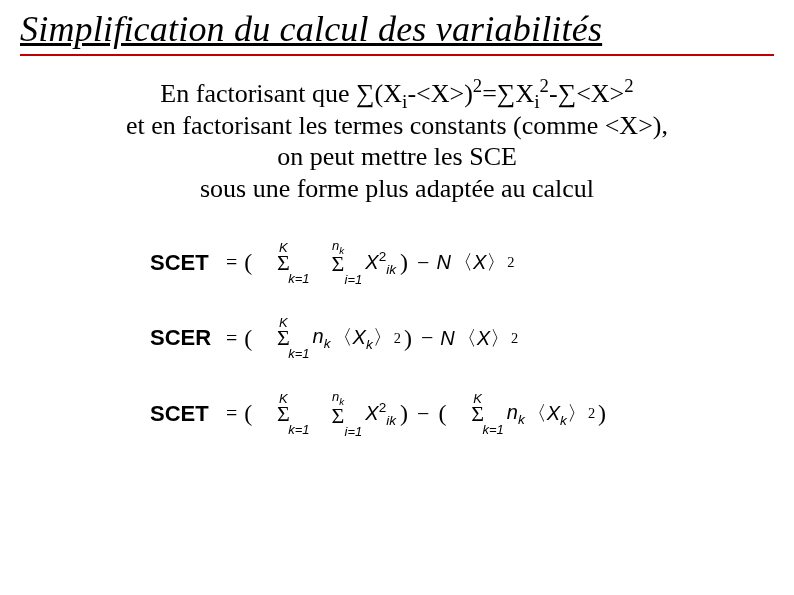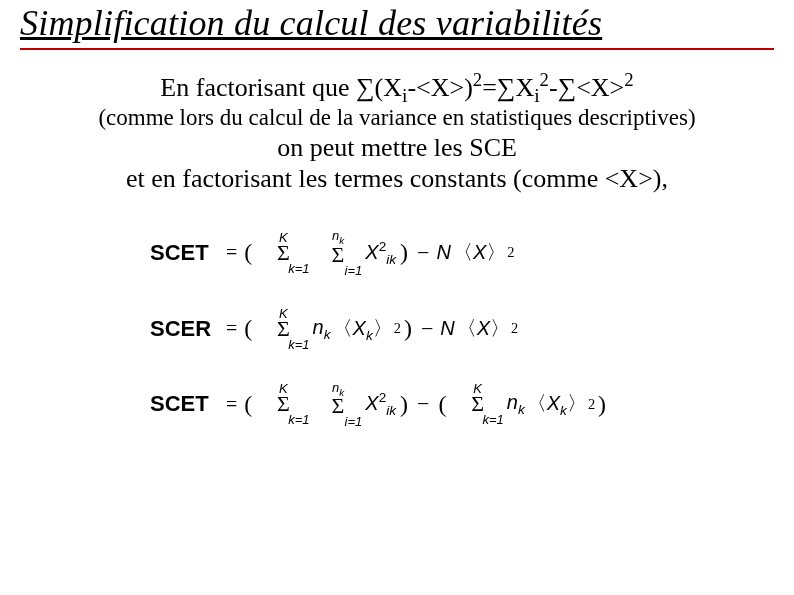--- a/index.html
+++ b/index.html
@@ -9,21 +9,21 @@
     height: 595px;
     background: #ffffff;
     font-family: "Times New Roman", Times, serif;
     color: #000;
     overflow: hidden;
   }
   .slide {
     width: 794px;
     height: 595px;
     box-sizing: border-box;
-    padding: 2px 20px 0 20px;
+    padding: 8px 20px 0 20px;
     border-radius: 23px;
   }
   .title {
     font-size: 36px;
     font-style: italic;
     text-decoration: underline;
     border-bottom: 2px solid #c00000;
     padding-bottom: 4px;
     margin-bottom: 22px;
     letter-spacing: 0.2px;
@@ -114,23 +114,23 @@
 <body>
 
 <div class="slide">
 
   <div class="title">Simplification du calcul des variabilités</div>
 
   <div class="body-block">
     <div class="line1">
       <span>En factorisant que </span><span>∑(X</span><span class="sub">i</span><span>-&lt;X&gt;)</span><span class="sup">2</span><span>=∑X</span><span class="sub">i</span><span class="sup">2</span><span>-∑&lt;X&gt;</span><span class="sup">2</span>
     </div>
-    <div class="line2">(comme lors du calcul de la variance en statistiques descriptives)</div>
+    <div>et en factorisant les termes constants (comme &lt;X&gt;),</div>
     <div>on peut mettre les SCE</div>
-    <div>et en factorisant les termes constants (comme &lt;X&gt;),</div>
+    <div>sous une forme plus adaptée au calcul</div>
   </div>
 
   <div class="eq-area">
 
     <div class="eq-row">
       <span class="lhs">SCET</span>
       <span class="eqsign">=</span>
       <span class="paren">(</span>
       <span class="sigma">
         <span class="top">K</span>

